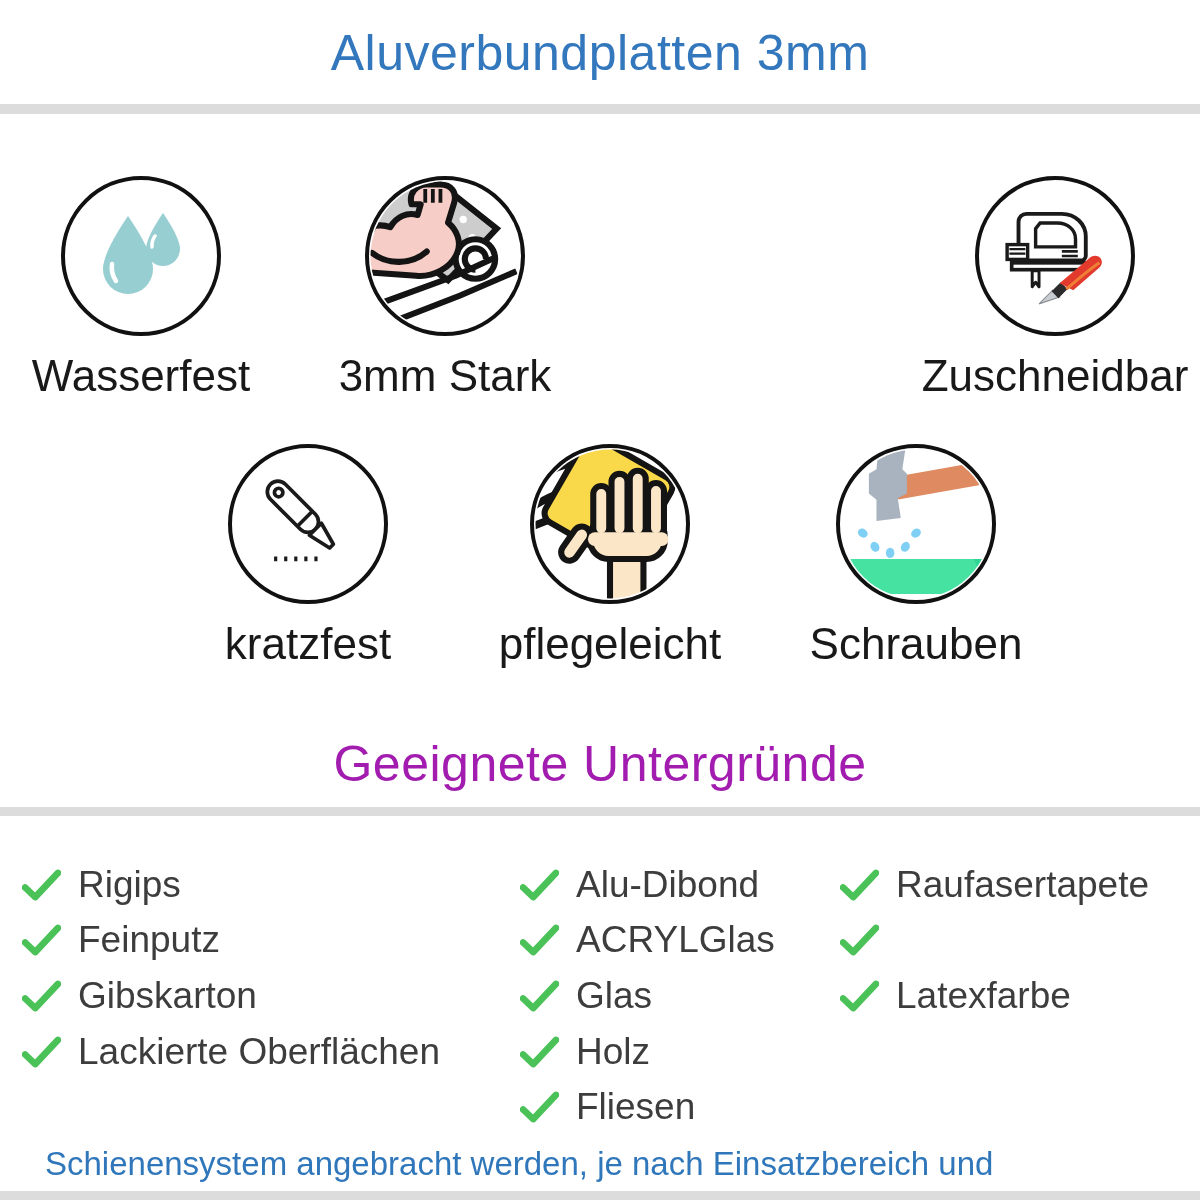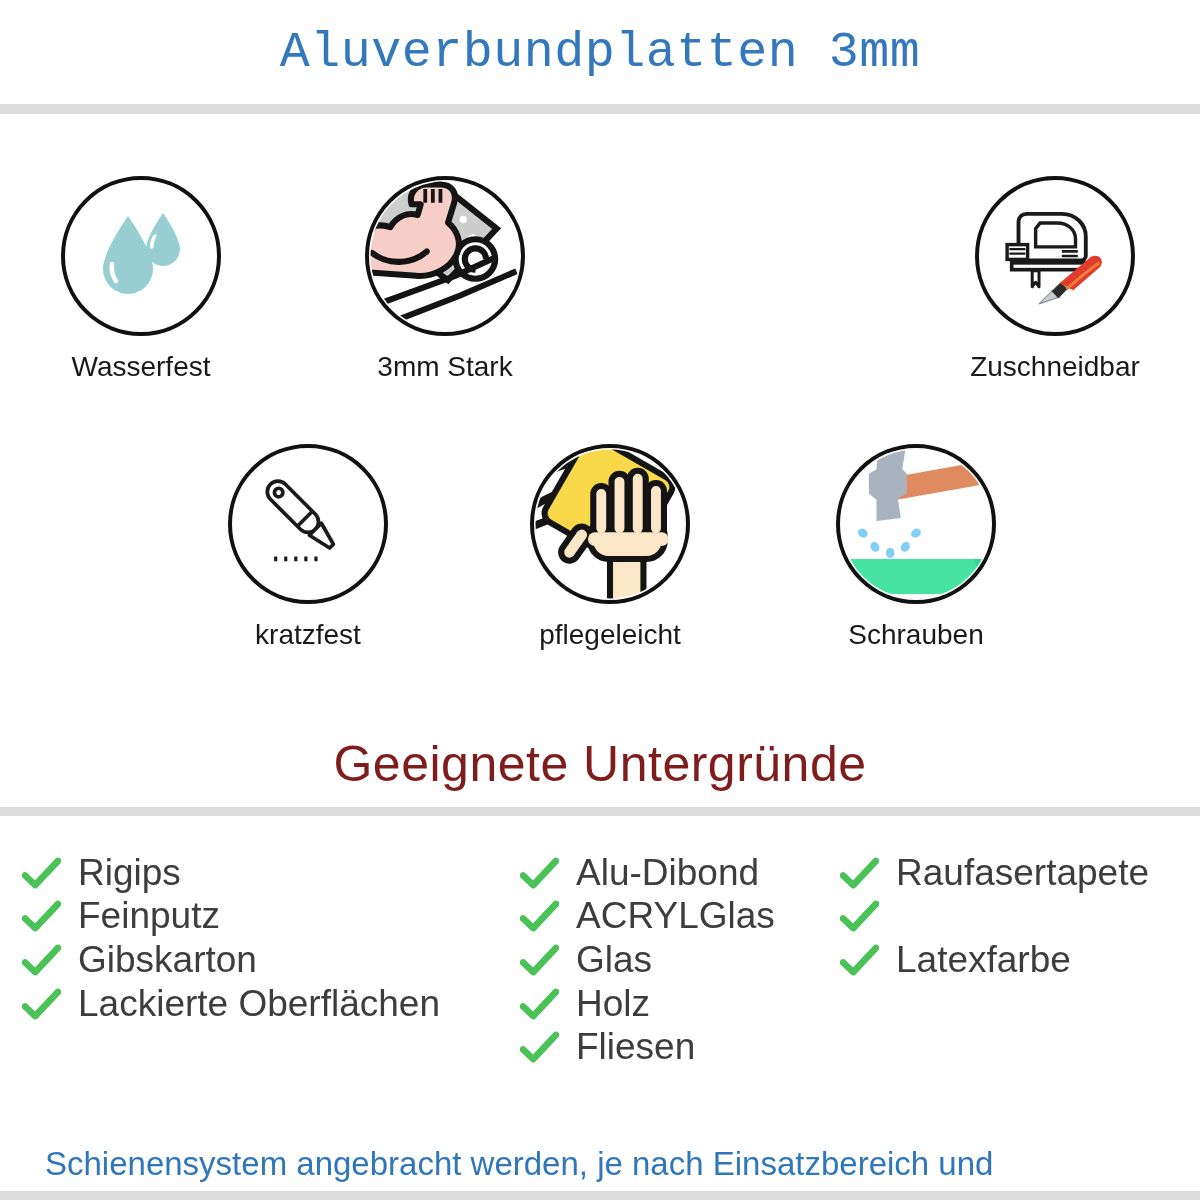--- a/index.html
+++ b/index.html
@@ -3,41 +3,41 @@
 <meta charset="utf-8">
 <style>
   html,body{margin:0;padding:0;background:#ffffff;}
   .page{
     position:relative;width:1200px;height:1200px;background:#ffffff;
     font-family:"Liberation Sans", sans-serif;overflow:hidden;
   }
   .title{
     position:absolute;top:24px;left:0;width:100%;margin:0;
     text-align:center;font-size:50px;font-weight:400;line-height:58px;
-    color:#3377bd;letter-spacing:0.5px;font-family:Liberation Mono, monospace;
+    color:#3377bd;letter-spacing:0.5px;
   }
   .subtitle{
     position:absolute;top:733px;left:0;width:100%;margin:0;
     text-align:center;font-size:50px;font-weight:400;line-height:62px;
-    color:#7f1d1d;letter-spacing:0.5px;
+    color:#a21caf;letter-spacing:0.5px;
   }
   .divider{position:absolute;left:0;width:1200px;background:#dcdcdc;}
   .divider-1{top:104px;height:10px;}
   .divider-2{top:807px;height:9px;}
   .divider-3{top:1191px;height:9px;}
   .feature{position:absolute;width:300px;display:flex;flex-direction:column;align-items:center;}
   .circle{
     width:152px;height:152px;border:4px solid #111111;border-radius:50%;
     background:#ffffff;display:flex;align-items:center;justify-content:center;overflow:hidden;
   }
   .feature-label{
-    margin-top:15px;font-size:28px;color:#191919;text-align:center;white-space:nowrap;
+    margin-top:15px;font-size:44px;color:#191919;text-align:center;white-space:nowrap;
   }
   .check-col{position:absolute;top:851px;display:flex;flex-direction:column;}
-  .check-item{display:flex;align-items:center;height:43.6px;}
+  .check-item{display:flex;align-items:center;height:43.6px;margin-top:12px;}
   .check-item svg{flex:0 0 auto;margin-right:17px;}
   .check-text{font-size:37px;color:#3d3d3d;white-space:nowrap;}
   .footer{
     position:absolute;left:45px;top:1102px;width:1130px;margin:0;
     font-size:33px;line-height:41px;color:#2f77ba;
   }
 </style>
 </head>
 <body>
 

